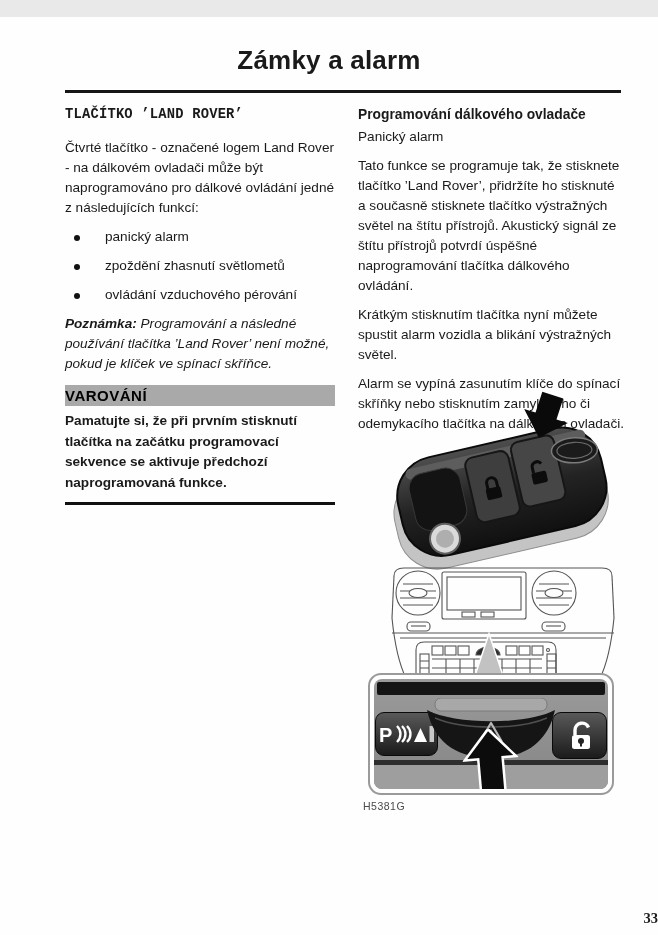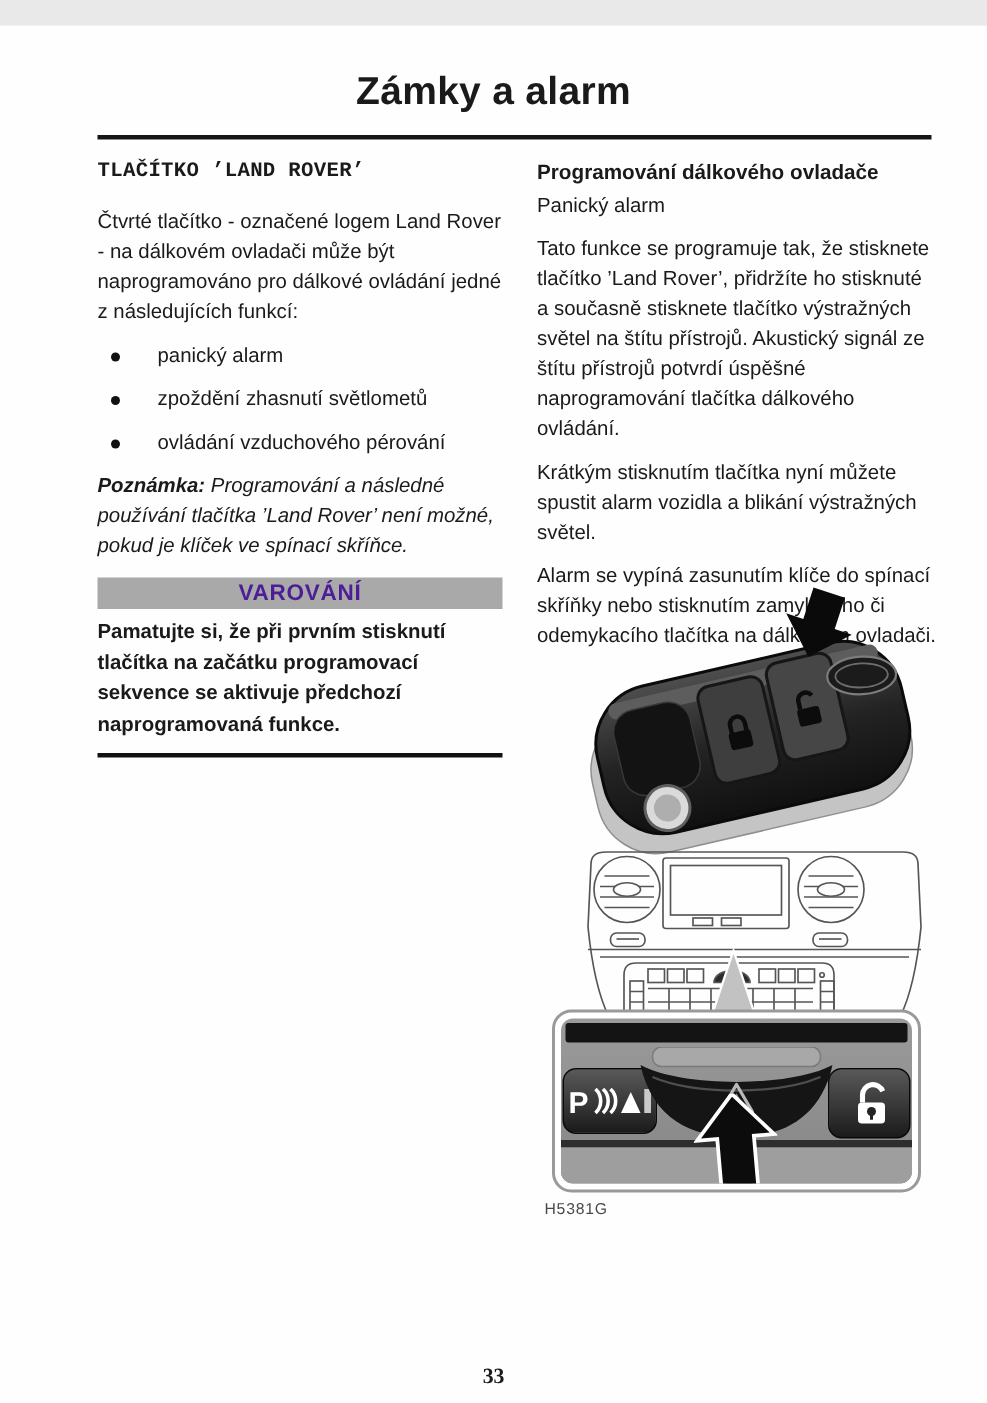--- a/index.html
+++ b/index.html
@@ -27,22 +27,22 @@
   ul.bullets { list-style:none; margin:3px 0 4px 0; padding:0; }
   ul.bullets li { position:relative; padding-left:40px; margin-bottom:9px; }
   ul.bullets li::before {
     content:""; position:absolute; left:9px; top:8px;
     width:6px; height:6px; border-radius:50%; background:#111;
   }
   .note { font-style:italic; margin:3px 0 11px 0; }
   .note b { font-weight:bold; }
   .warning-box { margin-top:2px; border-bottom:3px solid #111; padding-bottom:9px; }
   .warning-bar {
-    background:#a9a9a9; text-align:center; font-weight:bold; font-size:15px;
-    height:21px; line-height:21px; letter-spacing:0.5px; color:#4c1d95;
+    background:#a9a9a9; text-align:left; font-weight:bold; font-size:15px;
+    height:21px; line-height:21px; letter-spacing:0.5px; color:#000000;
   }
   .warning-text { font-weight:bold; margin-top:5px; line-height:20.5px; }
 
   .figure { position:absolute; left:358px; top:375px; width:290px; height:435px; }
   .fob-svg  { position:absolute; left:27px; top:0; overflow:visible; }
   .dash-svg { position:absolute; left:32px; top:170px; z-index:1; }
 
   .panel {
     position:absolute; left:10px; top:281px; width:246px; height:122px; z-index:2;
     background:#fff; border:2px solid #9a9a9a; border-radius:13px; padding:4px;
@@ -59,21 +59,21 @@
     background:linear-gradient(#595959,#1b1b1b);
     display:flex; align-items:center; justify-content:center;
   }
   .pbtn-left  { left:1px;  width:63px; height:44px; }
   .pbtn-right { right:1px; width:55px; height:47px; }
   .hazard-wrap { position:absolute; left:50%; top:19px; transform:translateX(-50%); }
   .up-arrow-wrap { position:absolute; left:50%; top:50px; transform:translateX(-50%) rotate(-5deg); z-index:3; }
   .fig-caption { position:absolute; left:5px; top:408px; font-size:10.5px; color:#4a4a4a; letter-spacing:0.5px; }
 
   .page-number {
-    position:absolute; top:893px; left:0; width:100%; text-align:center;
+    position:absolute; top:893px; left:0; width:100%; text-align:right;
     font-family:"Liberation Serif", serif; font-size:14.5px; font-weight:bold;
   }
 </style>
 </head>
 <body>
 
 <div class="page">
 
   <div class="doc-title">Zámky a alarm</div>
   <div class="title-rule"></div>

